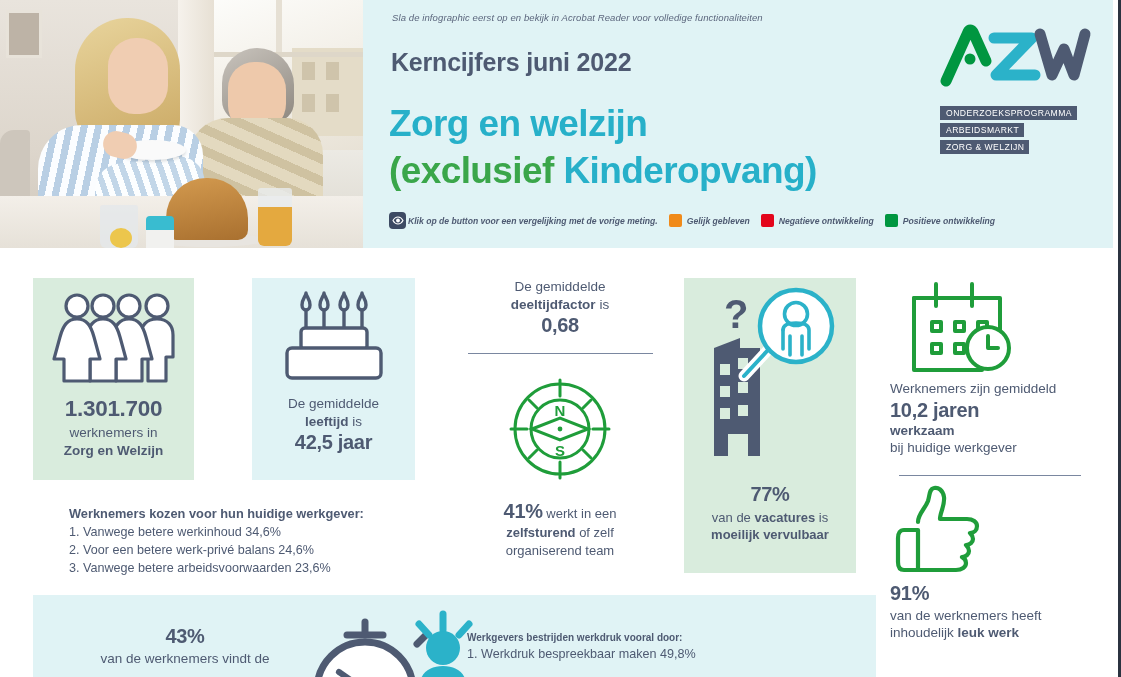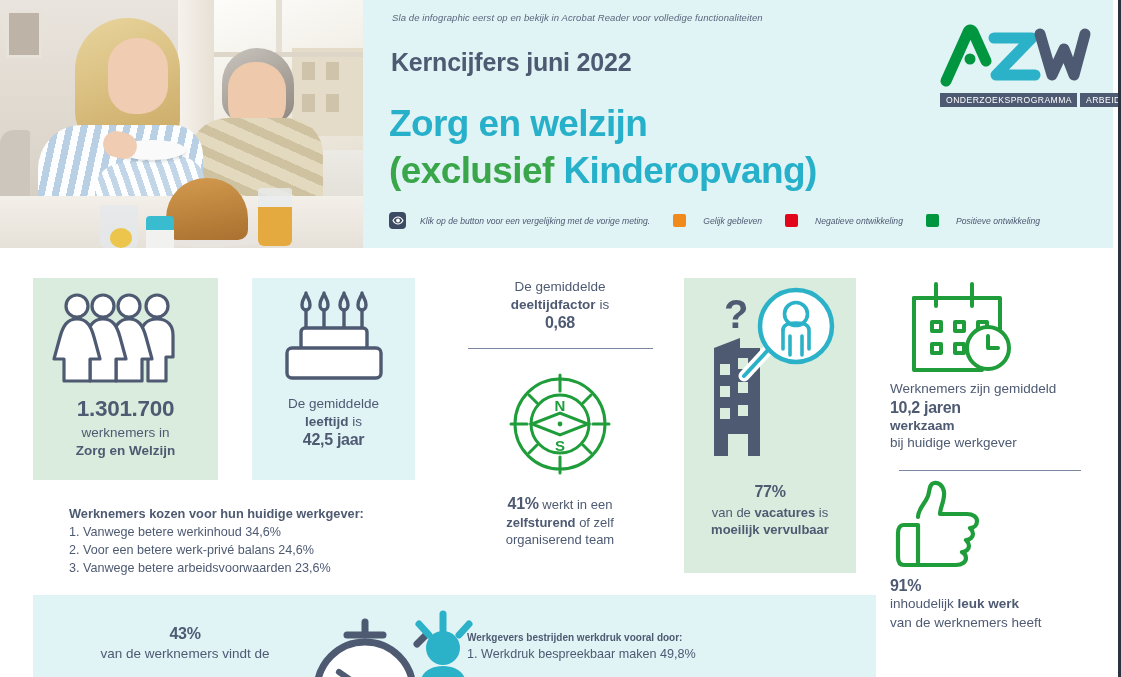--- a/index.html
+++ b/index.html
@@ -77,49 +77,49 @@
 
   .note { position:absolute; left:392px; top:12px; font-size:9.5px; font-style:italic;
           color:#5b667d; letter-spacing:.1px; }
   .kern { position:absolute; left:391px; top:48px; font-size:25px; font-weight:bold;
           color:#4e5a72; letter-spacing:-.2px; }
   .bigtitle { position:absolute; left:389px; top:101px; font-size:37px; font-weight:bold;
               line-height:1.27; letter-spacing:-.6px; color:#27b0c9; }
   .bigtitle .g { color:#3aa64a; }
 
   
-  .legend { position:absolute; left:389px; top:212px; display:flex; align-items:center; gap:14px; }
+  .legend { position:absolute; left:389px; top:212px; display:flex; align-items:center; gap:2px;font-weight:bold; }
   .eyebtn { width:17px; height:17px; border-radius:4px; background:#3d4a63;
             display:flex; align-items:center; justify-content:center; flex:0 0 auto; }
   .eyebtn svg { display:block; }
   .legend .ltxt { font-size:8.6px; font-style:italic; color:#4e5a72; white-space:nowrap; }
   .legend .sw { width:13px; height:13px; border-radius:2px; flex:0 0 auto; margin-left:9px; }
   .legend .sw + .ltxt { margin-left:3px; }
 
   
   .logo { position:absolute; left:940px; top:27px; width:150px; }
   .logo .mark { height:56px; }
-  .logo .bars { margin-top:6px; display:flex; flex-direction:row; align-items:flex-start; gap:3px; }
+  .logo .bars { margin-top:19px; display:flex; flex-direction:column; align-items:flex-start; gap:3px; }
   .logo .bar { background:#4e5a72; color:#fff; font-size:8.6px; letter-spacing:.45px;
                padding:2px 5px 2px 6px; font-weight:normal; }
 
   
   .card { position:absolute; }
   .green { background:#d9ecdd; }
   .cyan  { background:#e0f3f5; }
 
-  .c1 { left:33px;  top:278px; width:185px; height:202px; }
+  .c1 { left:33px;  top:278px; width:161px; height:202px; }
   .c2 { left:252px; top:278px; width:163px; height:202px; }
   .c4 { left:684px; top:278px; width:172px; height:295px; }
   .cbot { left:33px; top:595px; width:843px; height:82px; }
 
   .t  { text-align:center; color:#4e5a72; }
   .n  { font-weight:bold; }
   .bg1 { font-size:22.5px; font-weight:bold; letter-spacing:-.3px; }
-  .bg2 { font-size:16px; font-weight:bold; letter-spacing:-.3px; }
+  .bg2 { font-size:20px; font-weight:bold; letter-spacing:-.3px; }
   .sm  { font-size:13.5px; line-height:1.3; }
   .sm2 { font-size:13px; line-height:1.32; }
 
   
   .col3 { position:absolute; left:450px; top:278px; width:220px; text-align:center; }
   .divider { height:1px; background:#7a87a0; margin:16px auto 0; }
 
   
   .col5 { position:absolute; left:890px; top:278px; width:200px; }
 
@@ -338,22 +338,22 @@
     </div>
 
     <div class="divider" style="width:182px;margin-top:18px"></div>
 
     <svg width="92" height="86" viewBox="0 0 92 86" style="margin-top:10px">
       <path d="M28 84h38c6 0 10-3 10-7s-4-6-4-6c4 0 7-3 7-6s-3-6-3-6c4 0 7-3 7-6s-3-6-3-6c4 0 7-3 7-7s-4-7-10-7H50c0-6 5-14 4-22-1-7-6-10-10-9-5 1-4 7-6 13-3 8-10 13-10 21" fill="none" stroke="#1f9d3a" stroke-width="4.2" stroke-linejoin="round" stroke-linecap="round"></path>
       <path d="M28 44H14c-4 0-6 3-6 8v24c0 5 2 8 6 8h14z" fill="none" stroke="#1f9d3a" stroke-width="4.2" stroke-linejoin="round"></path>
     </svg>
     <div style="margin-top:6px">
       <div class="bg2">91%</div>
+      <div class="sm" style="margin-top:2px">van de werknemers heeft</div>
       <div class="sm"><span>inhoudelijk </span><span class="n">leuk werk</span></div>
-      <div class="sm" style="margin-top:2px">van de werknemers heeft</div>
     </div>
   </div>
 
   <div class="listblk">
     <div class="h">Werknemers kozen voor hun huidige werkgever:</div>
     <div class="li">1. Vanwege betere werkinhoud 34,6%</div>
     <div class="li">2. Voor een betere werk-privé balans 24,6%</div>
     <div class="li">3. Vanwege betere arbeidsvoorwaarden 23,6%</div>
   </div>
 

